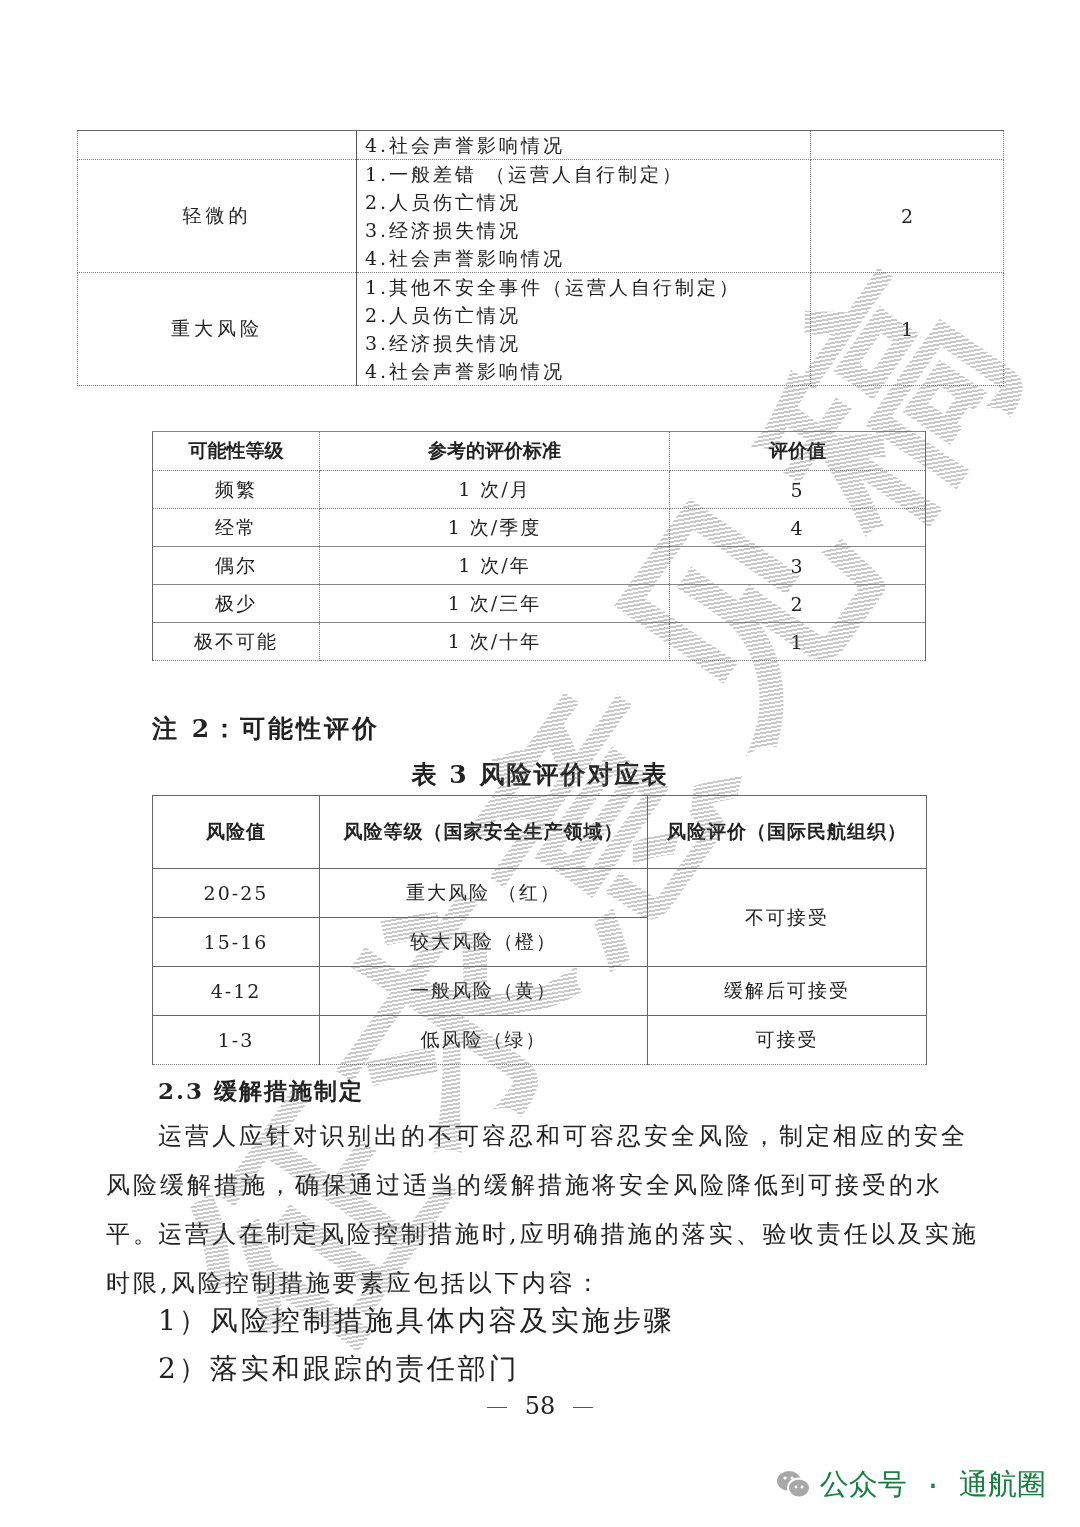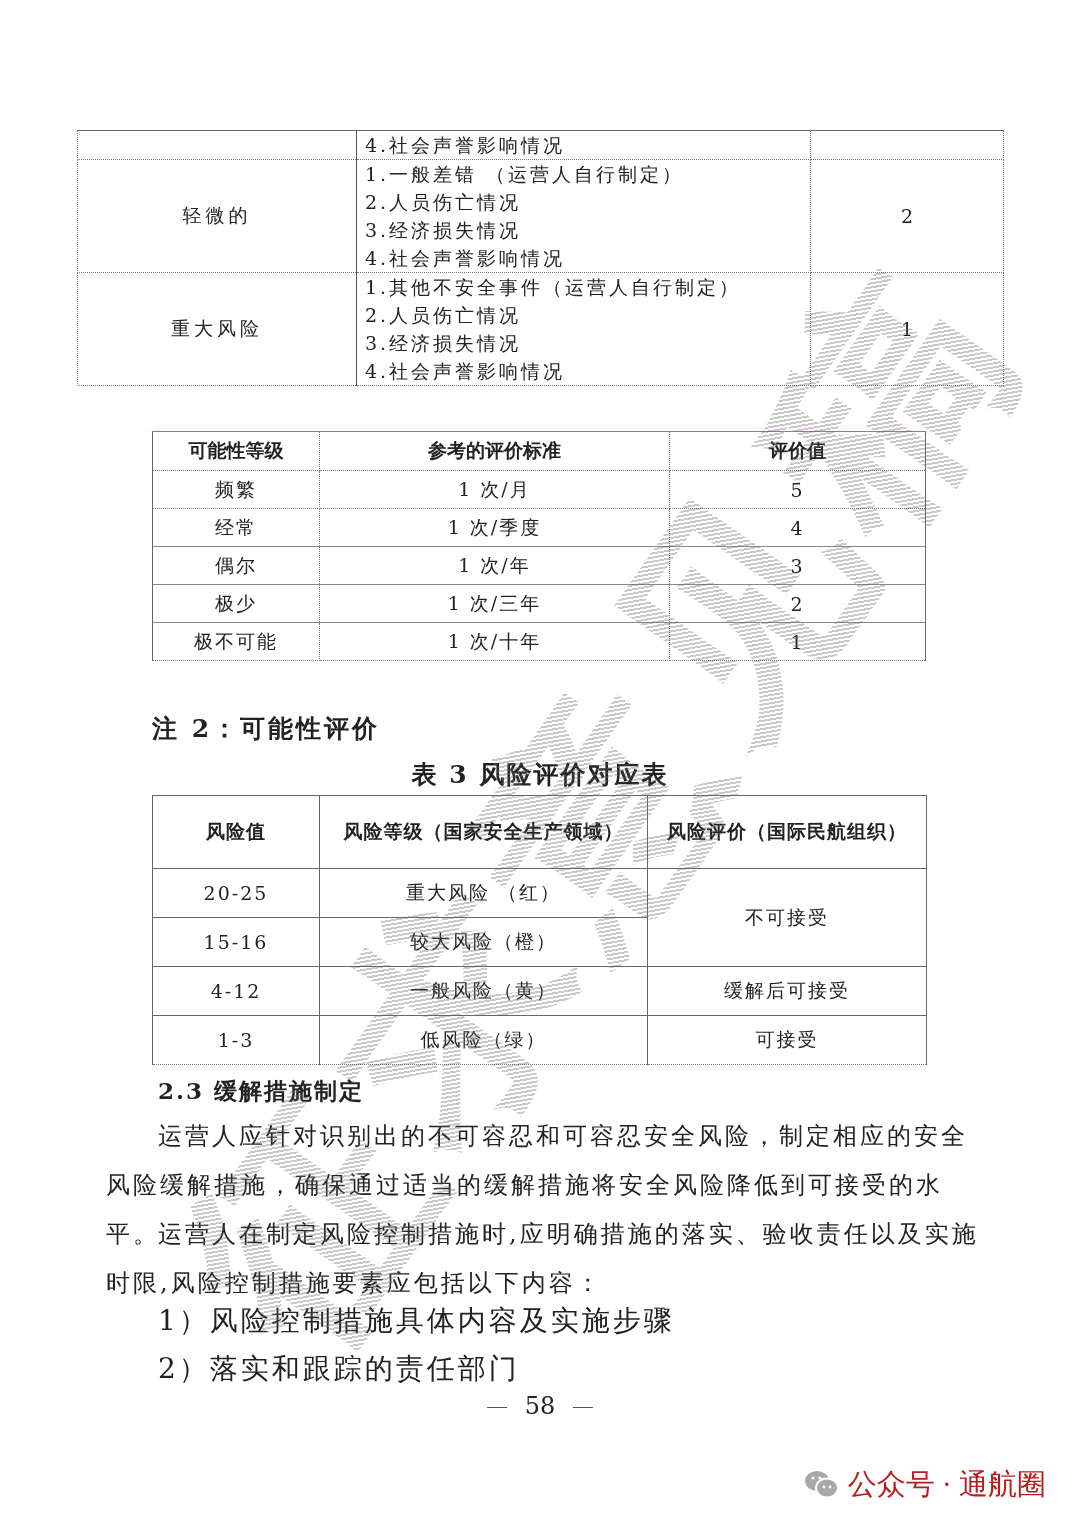--- a/index.html
+++ b/index.html
@@ -50,21 +50,21 @@
   .para .indent { padding-left: 52px; }
   .p1 { top: 1112px; }
   .p2 { top: 1210px; }
   .li { position: absolute; left: 158px; font-size: 28px; letter-spacing: 3px; }
   .li1 { top: 1302px; }
   .li2 { top: 1350px; }
 
   .pagenum { position: absolute; left: 0; width: 1080px; top: 1392px; text-align: center; font-size: 24px; }
   .pagenum .dash { display: inline-block; width: 20px; height: 1px; background: #555; vertical-align: middle; margin: 0 18px; }
 
-  .wechat { position: absolute; right: 34px; top: 1465px; font-family: Liberation Serif, serif; font-size: 29px; color: #b91c1c; display: flex; align-items: center; gap: 8px; }
+  .wechat { position: absolute; right: 34px; top: 1465px; font-family: Liberation Mono, monospace; font-size: 29px; color: #15803d; display: flex; align-items: center; gap: 8px; }
   .wechat svg { display: block; }
 
   .watermark {
     position: absolute; font-family: "DejaVu Sans", "Liberation Sans", sans-serif;
     font-size: 230px; font-weight: bold; color: transparent;
     -webkit-text-stroke: 0px;
     opacity: 0.35;
     background-image: repeating-linear-gradient(45deg, #666 0 2px, transparent 2px 4px);
     -webkit-background-clip: text; background-clip: text;
     transform: rotate(-55deg); transform-origin: left top;

